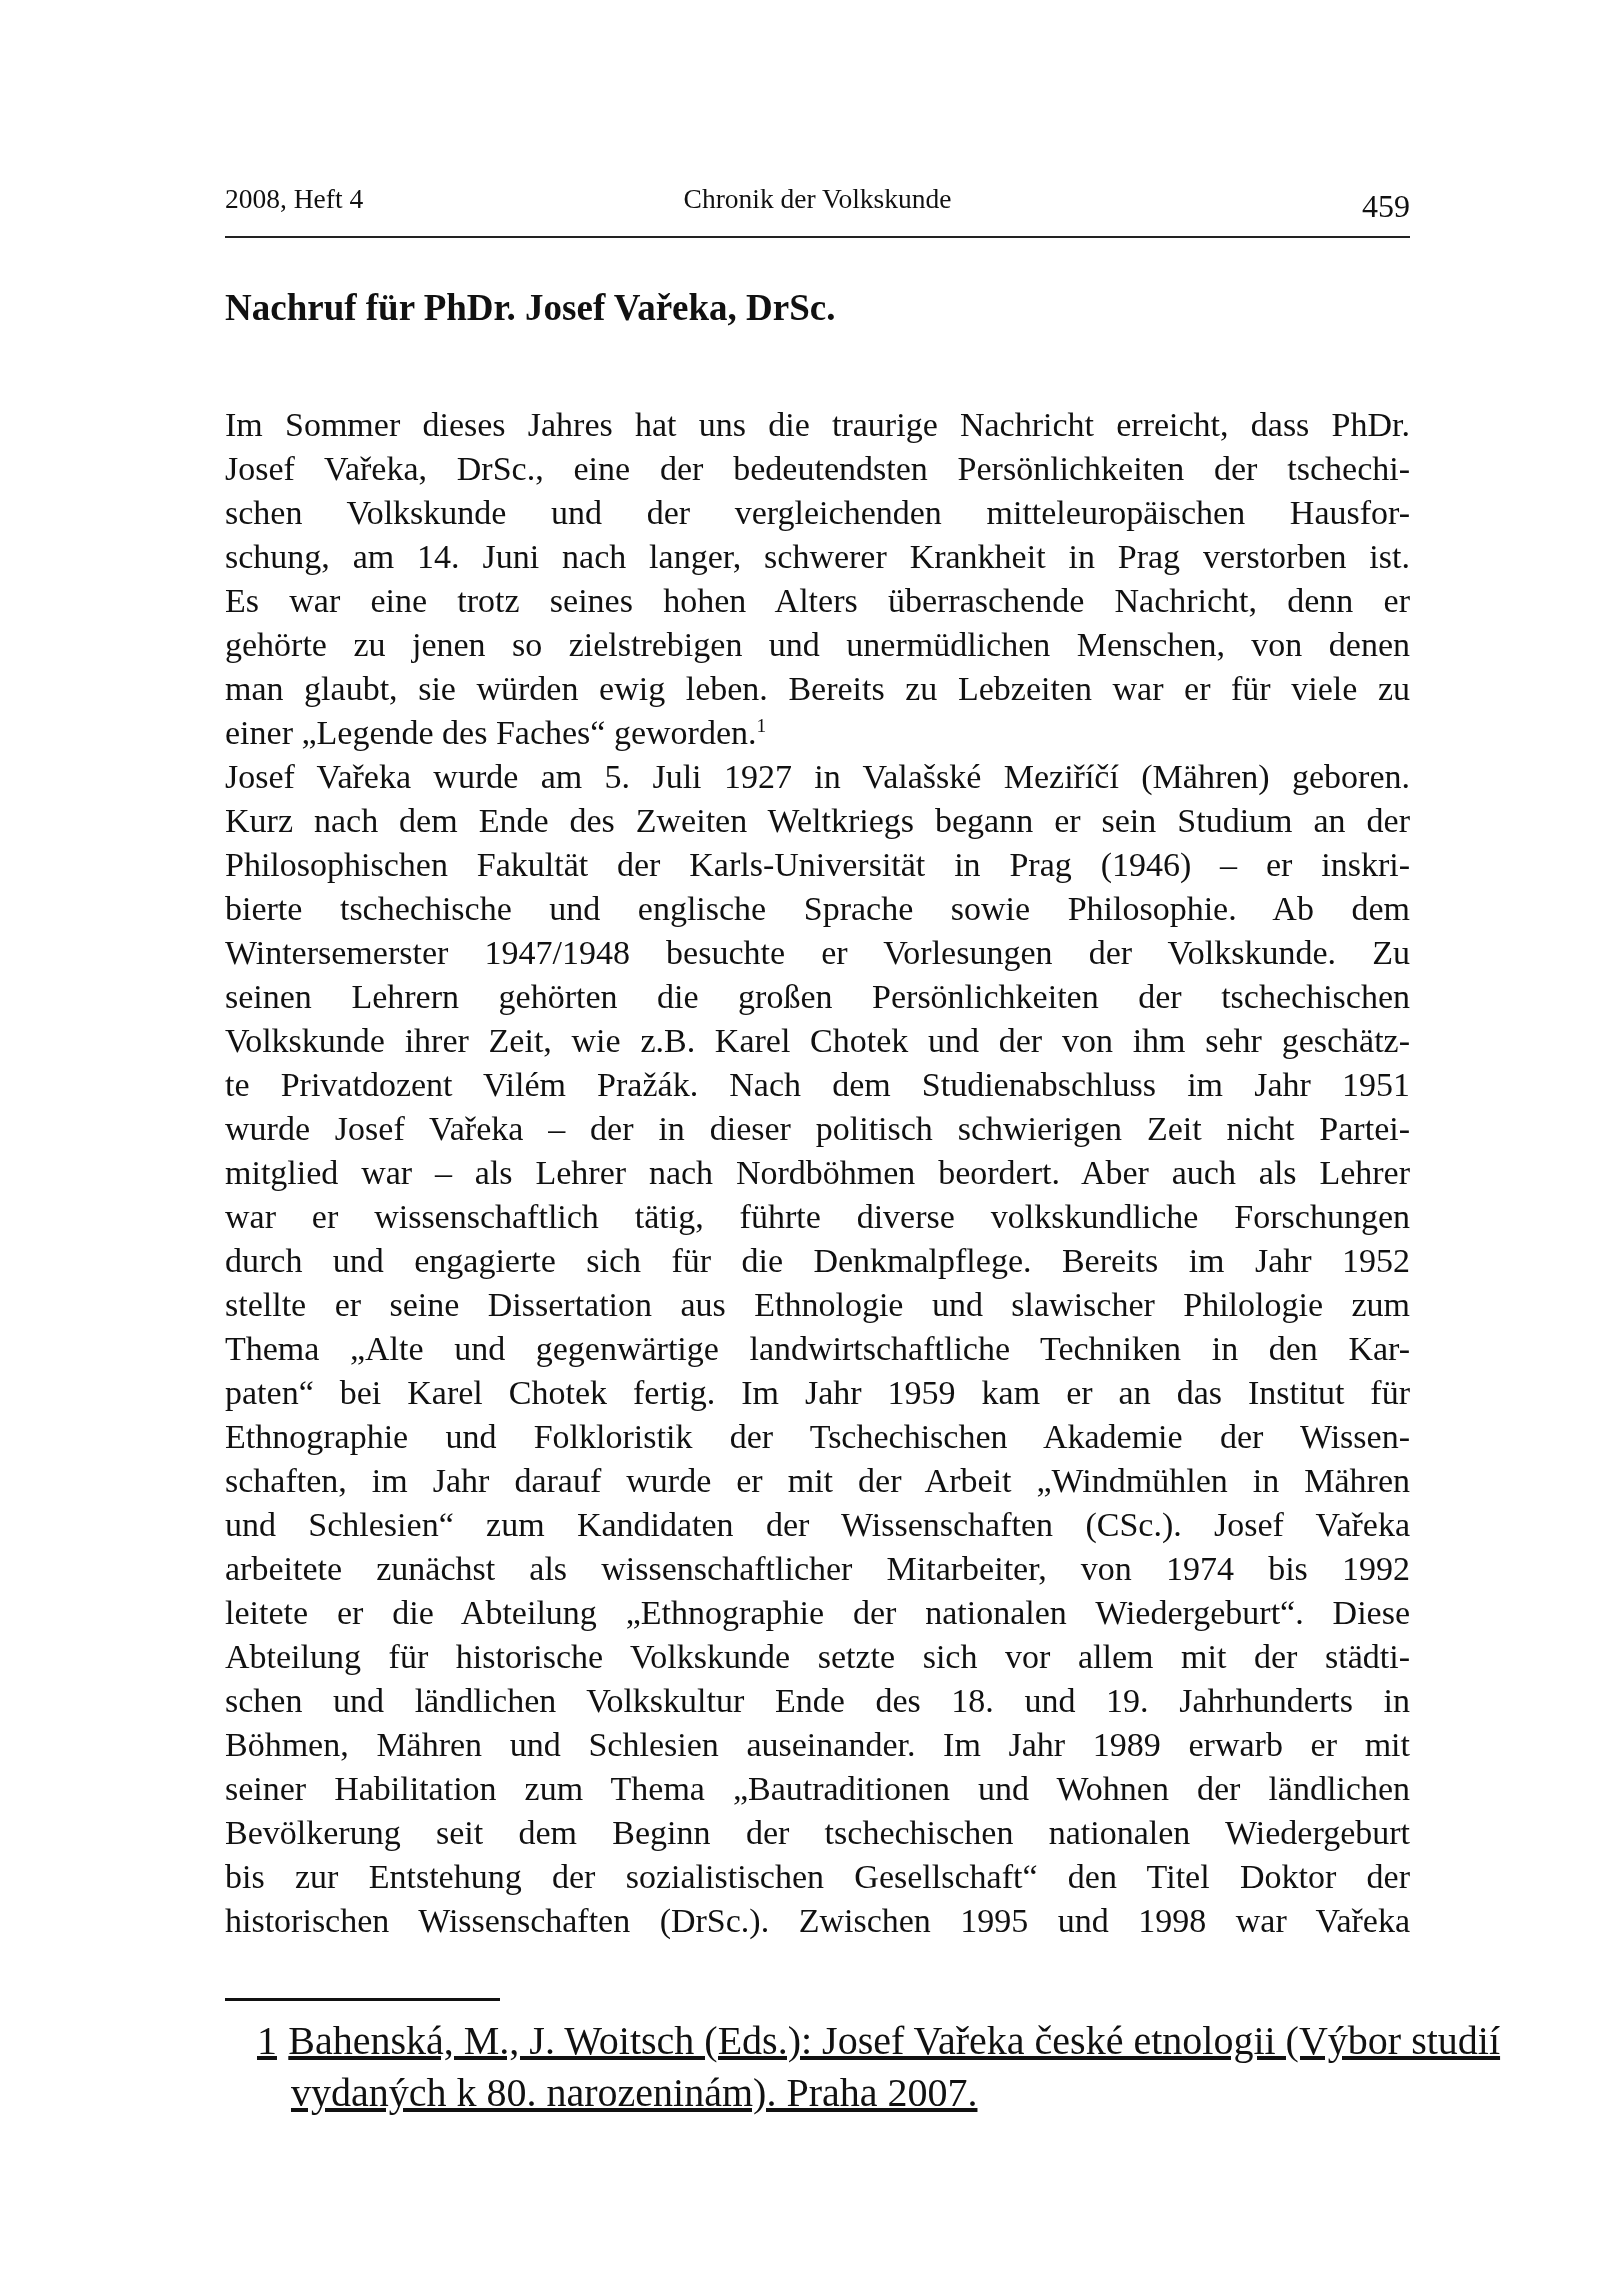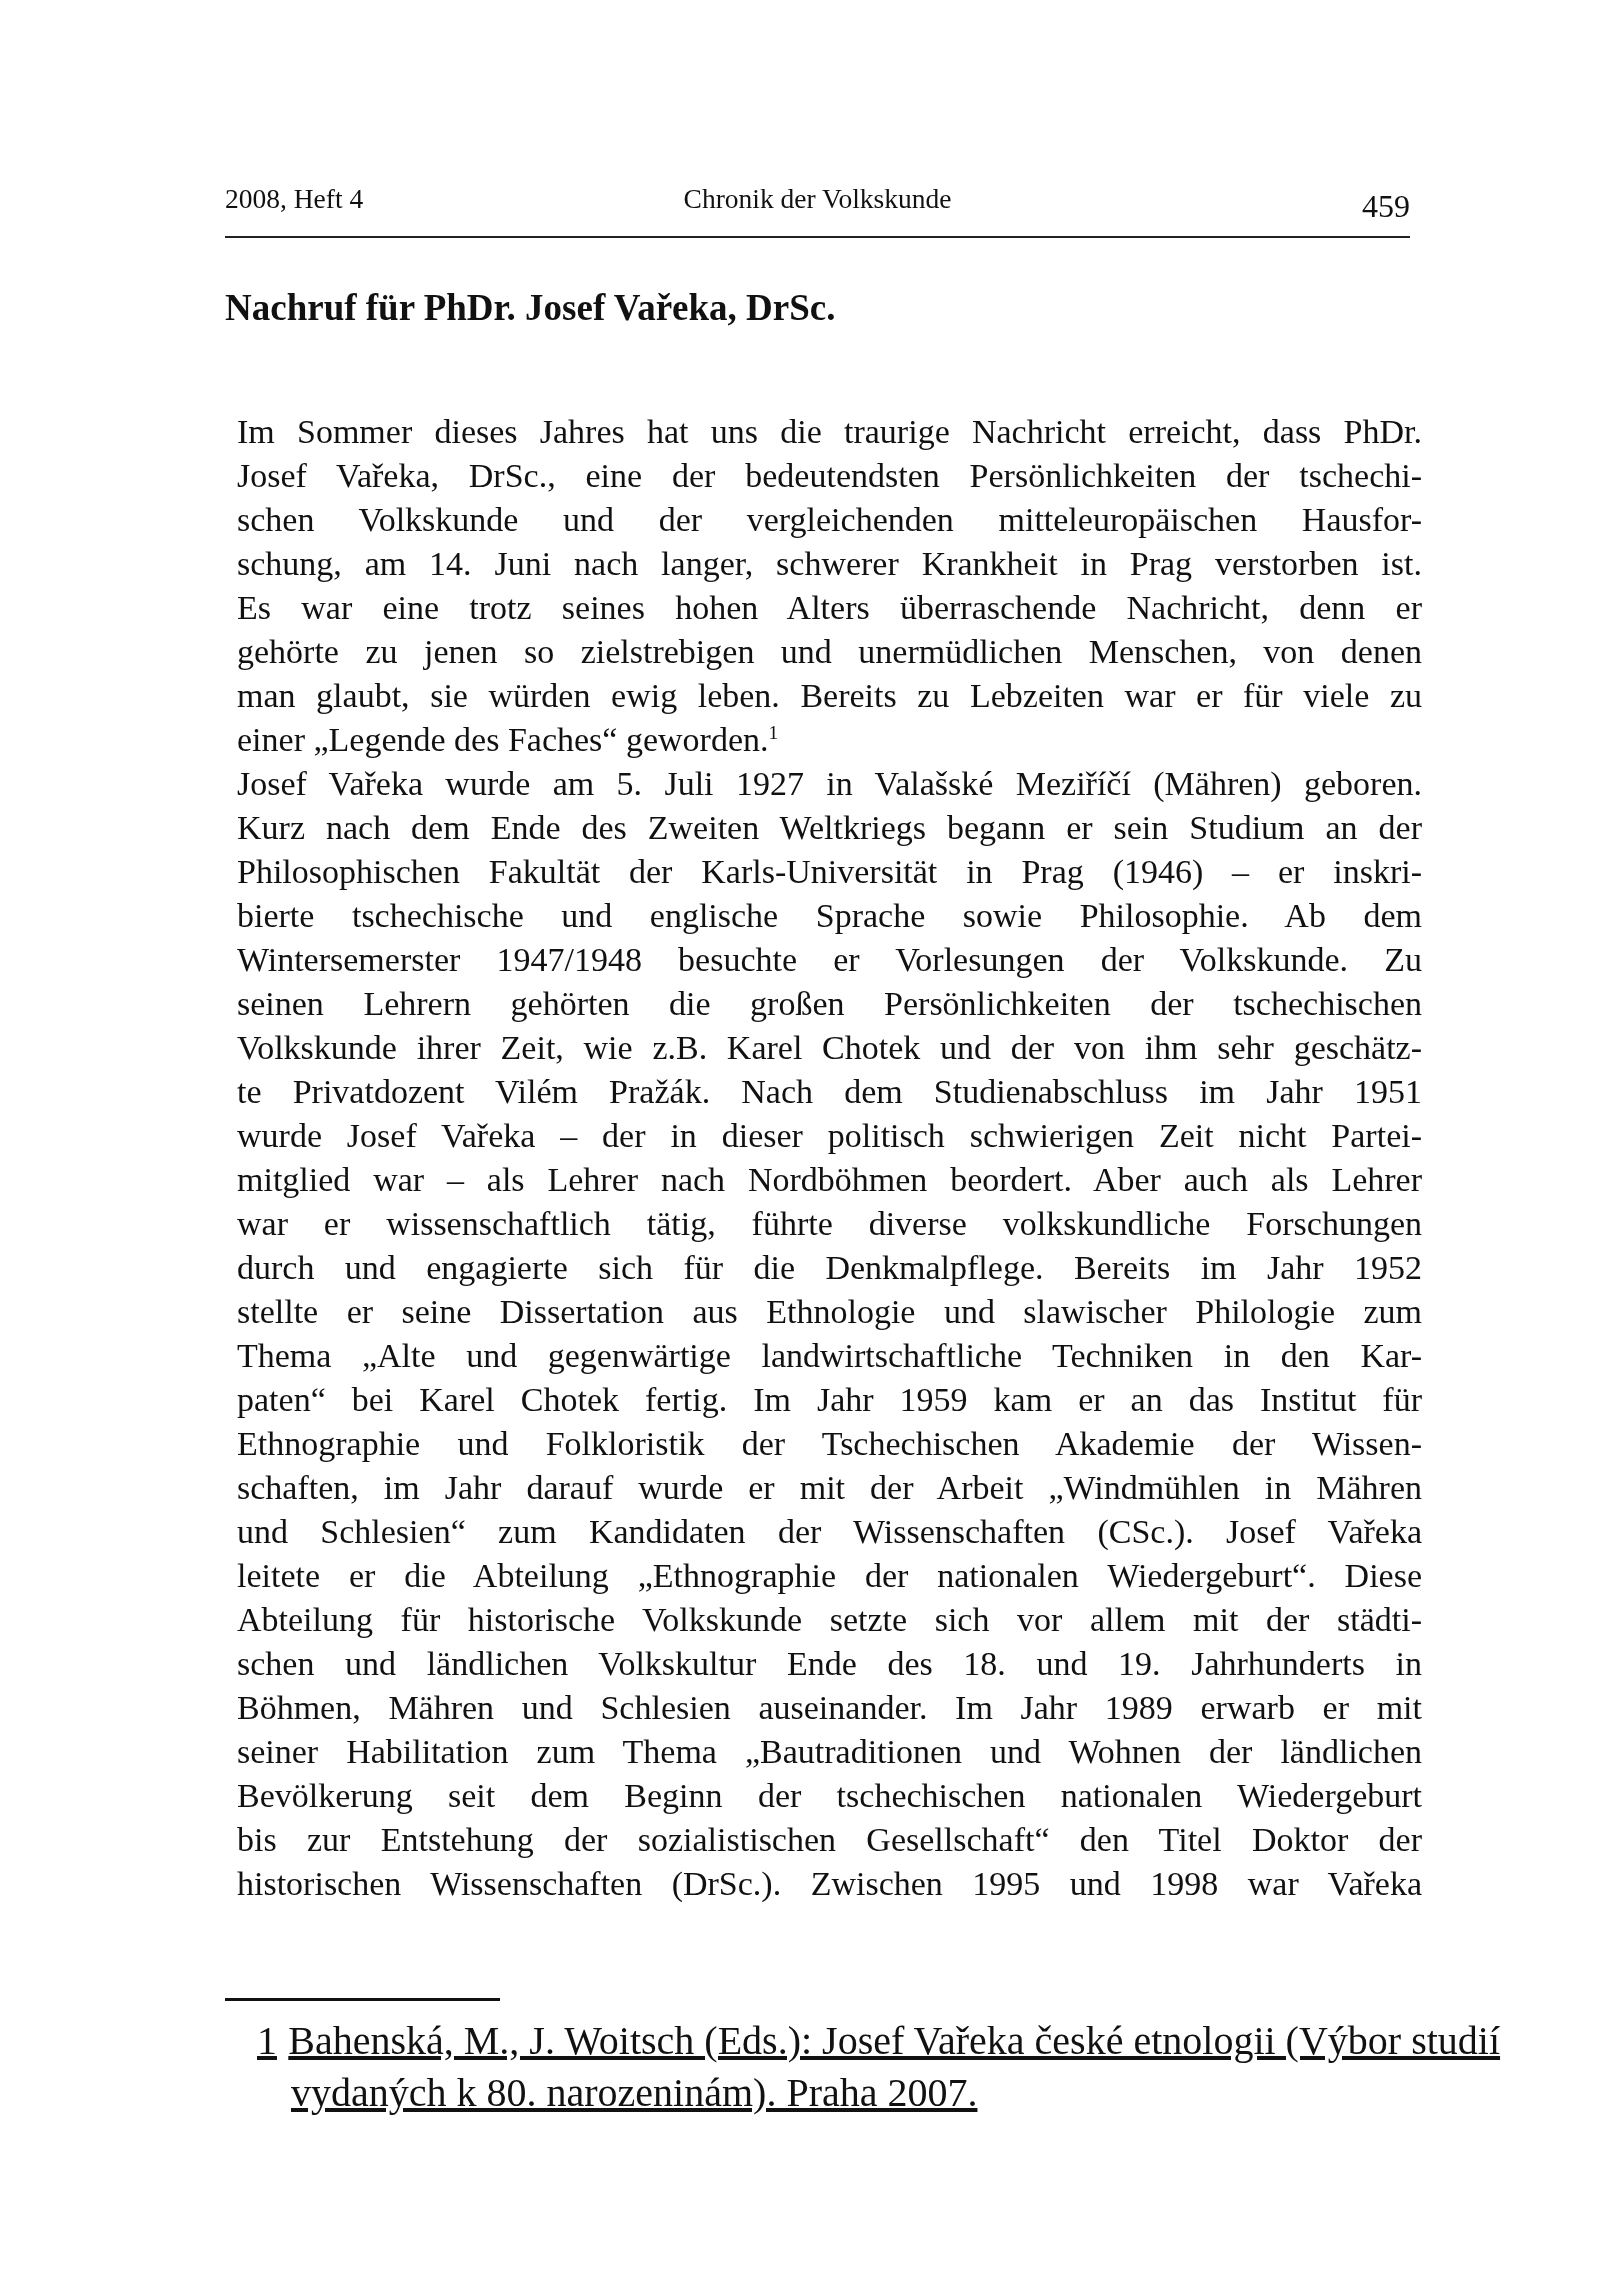--- a/index.html
+++ b/index.html
@@ -7,21 +7,21 @@
          font-family: "Liberation Serif", "DejaVu Serif", serif; }
   .page { position: absolute; left: 225px; top: 0; width: 1185px; }
   .running-head { position: absolute; top: 183px; left: 0; width: 1185px; height: 40px;
                   font-size: 27.5px; }
   .rh-left { position: absolute; left: 0; top: 0; }
   .rh-center { position: absolute; left: 0; right: 0; top: 0; text-align: center; }
   .rh-right { position: absolute; right: 0; top: -3.2px; font-size: 32px; margin-top: 8px; }
   .head-rule { position: absolute; top: 236px; left: 0; width: 1185px; height: 2.4px; background: #222; }
   .title { position: absolute; top: 286px; left: 0; width: 1185px; 
            font-weight: bold; font-size: 37px; letter-spacing: 0px; }
-  .body { position: absolute; top: 403px; left: 12px; width: 1185px; margin-top: 7px; }
+  .body { position: absolute; top: 403px; left: 0; width: 1185px; }
   .line { height: 44px; line-height: 44px; font-size: 34px; white-space: nowrap;
           text-align: justify; text-align-last: justify; overflow: visible; }
   .line.last { text-align-last: left; }
   .line sup { font-size: 19.4px; line-height: 0; vertical-align: super; }
   .fn-rule { position: absolute; top: 1998px; left: 0; width: 275px; height: 3.2px; background: #111; }
   .footnotes { position: absolute; top: 2021px; left: 0; width: 1185px; }
   .fn-line { height: 40px; line-height: 40px; font-size: 40px; white-space: nowrap;
              text-align: justify; text-align-last: justify; text-decoration: underline; }
   .fn-line.first { padding-left: 32px; }
   .fn-line.cont { padding-left: 66px; text-align-last: left; margin-top: 12px; }
@@ -59,20 +59,21 @@
       <div class="line"><span style="word-spacing: 0px;">wurde Josef Vařeka – der in dieser politisch schwierigen Zeit nicht Partei-</span></div>
       <div class="line"><span style="word-spacing: 0px;">mitglied war – als Lehrer nach Nordböhmen beordert. Aber auch als Lehrer</span></div>
       <div class="line"><span style="word-spacing: 0px;">war er wissenschaftlich tätig, führte diverse volkskundliche Forschungen</span></div>
       <div class="line"><span style="word-spacing: 0px;">durch und engagierte sich für die Denkmalpflege. Bereits im Jahr 1952</span></div>
       <div class="line"><span style="word-spacing: 0px;">stellte er seine Dissertation aus Ethnologie und slawischer Philologie zum</span></div>
       <div class="line"><span style="word-spacing: 0px;">Thema „Alte und gegenwärtige landwirtschaftliche Techniken in den Kar-</span></div>
       <div class="line"><span style="word-spacing: 0px;">paten“ bei Karel Chotek fertig. Im Jahr 1959 kam er an das Institut für</span></div>
       <div class="line"><span style="word-spacing: 0px;">Ethnographie und Folkloristik der Tschechischen Akademie der Wissen-</span></div>
       <div class="line"><span style="word-spacing: 0px;">schaften, im Jahr darauf wurde er mit der Arbeit „Windmühlen in Mähren</span></div>
       <div class="line"><span style="word-spacing: 0px;">und Schlesien“ zum Kandidaten der Wissenschaften (CSc.). Josef Vařeka</span></div>
+      <div class="line"><span style="word-spacing: 0px;">arbeitete zunächst als wissenschaftlicher Mitarbeiter, von 1974 bis 1992</span></div>
       <div class="line"><span style="word-spacing: 0px;">leitete er die Abteilung „Ethnographie der nationalen Wiedergeburt“. Diese</span></div>
       <div class="line"><span style="word-spacing: 0px;">Abteilung für historische Volkskunde setzte sich vor allem mit der städti-</span></div>
       <div class="line"><span style="word-spacing: 0px;">schen und ländlichen Volkskultur Ende des 18. und 19. Jahrhunderts in</span></div>
       <div class="line"><span style="word-spacing: 0px;">Böhmen, Mähren und Schlesien auseinander. Im Jahr 1989 erwarb er mit</span></div>
       <div class="line"><span style="word-spacing: 0px;">seiner Habilitation zum Thema „Bautraditionen und Wohnen der ländlichen</span></div>
       <div class="line"><span style="word-spacing: 0px;">Bevölkerung seit dem Beginn der tschechischen nationalen Wiedergeburt</span></div>
       <div class="line"><span style="word-spacing: 0px;">bis zur Entstehung der sozialistischen Gesellschaft“ den Titel Doktor der</span></div>
       <div class="line"><span style="word-spacing: 0px;">historischen Wissenschaften (DrSc.). Zwischen 1995 und 1998 war Vařeka</span></div>
     </div>
 

